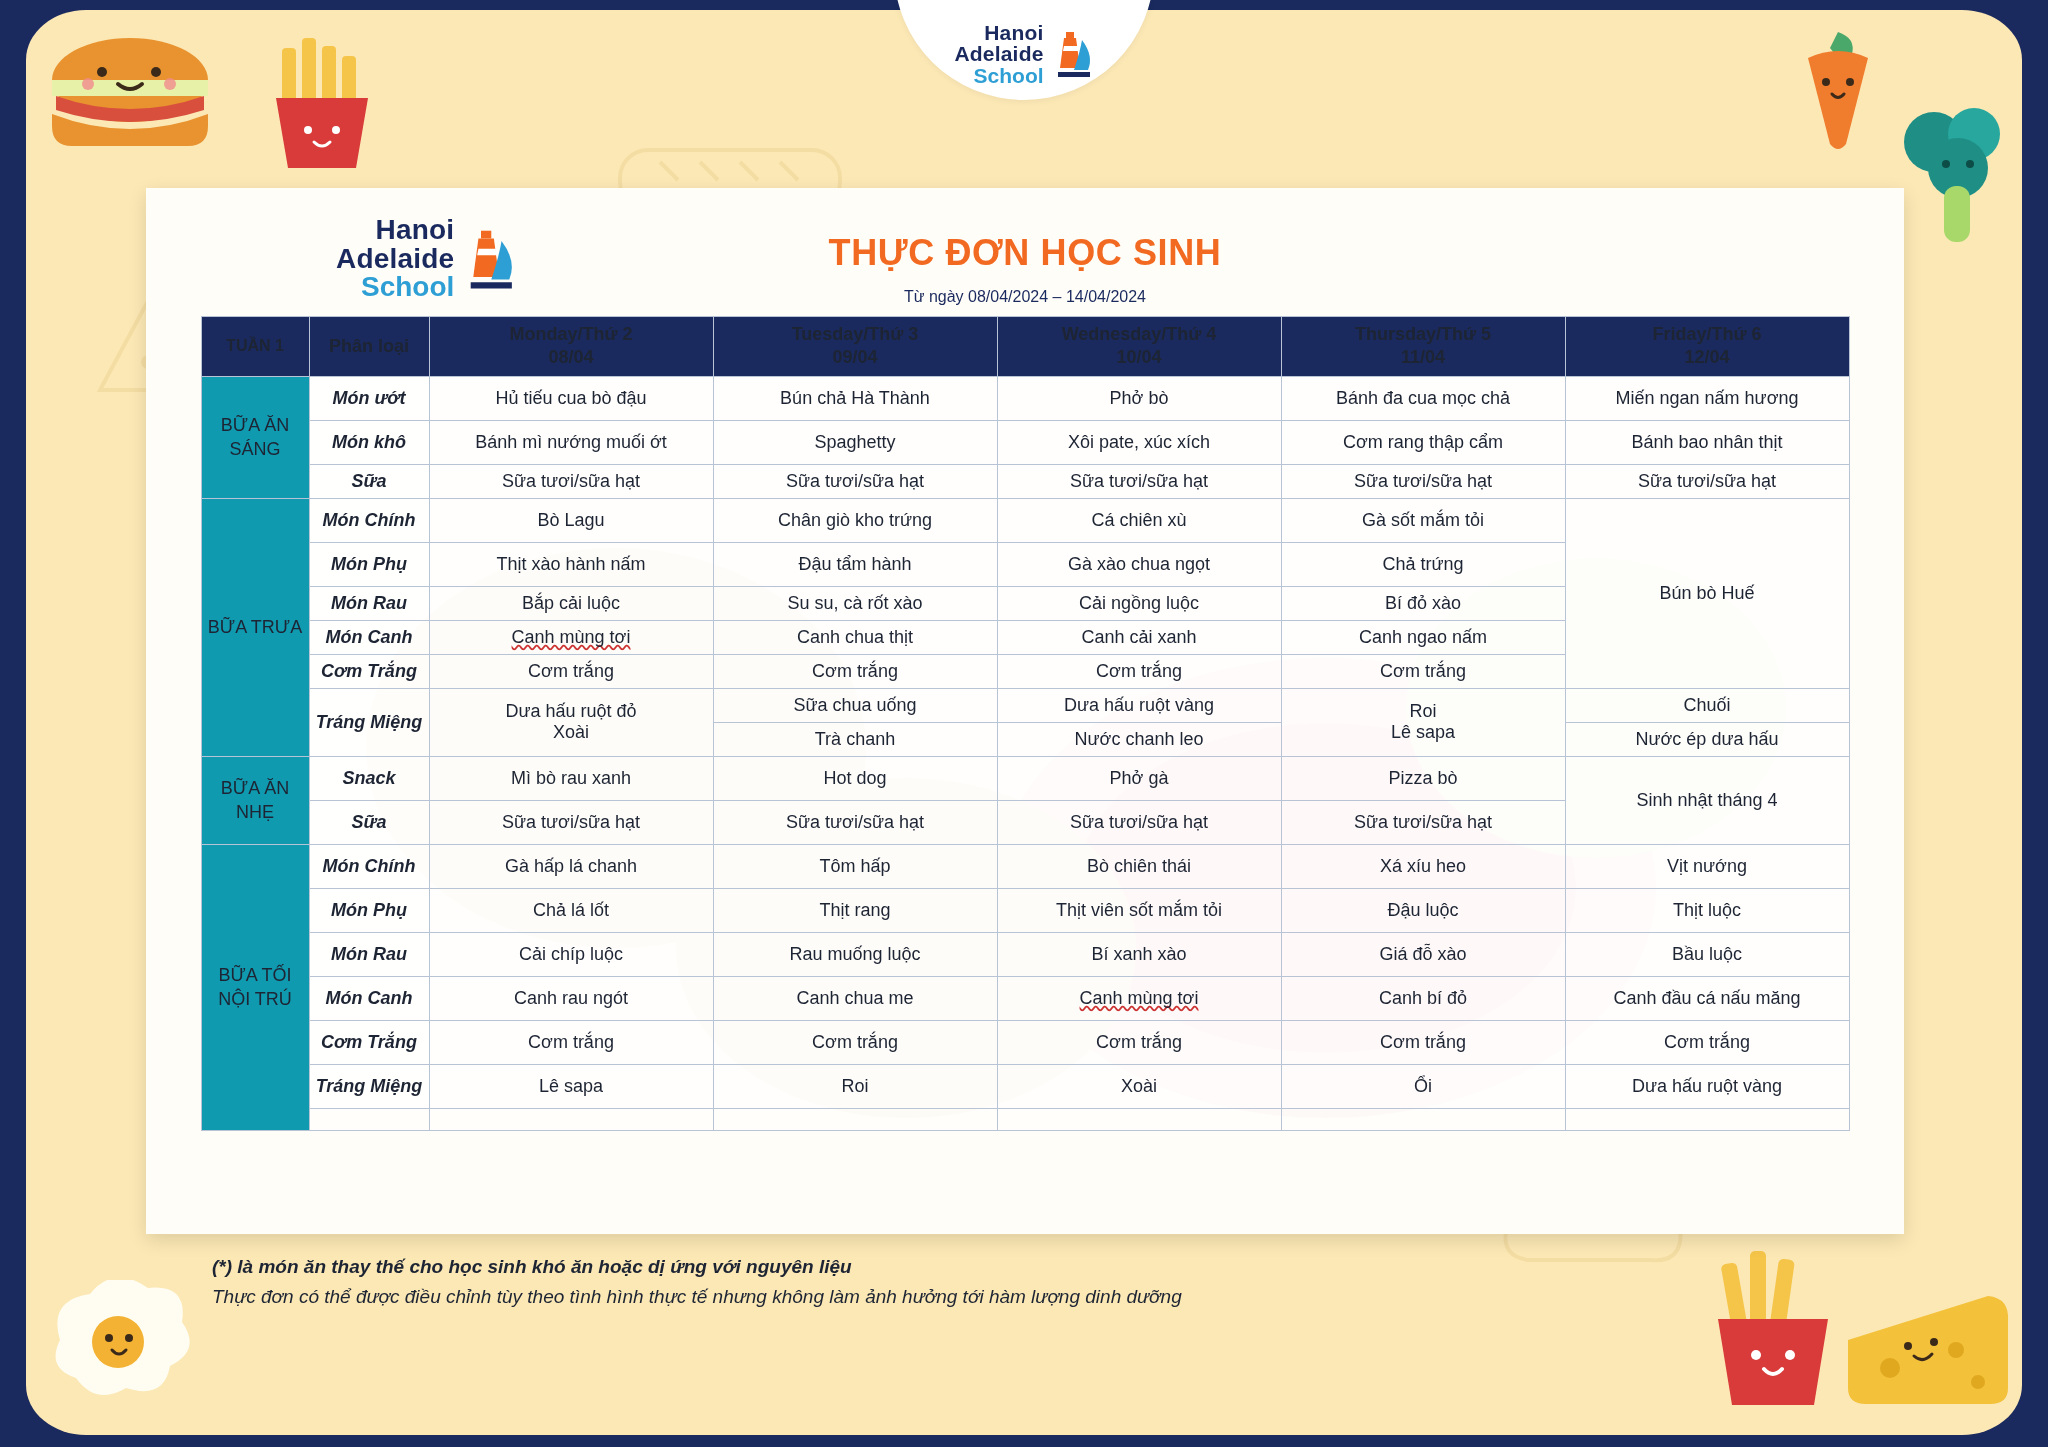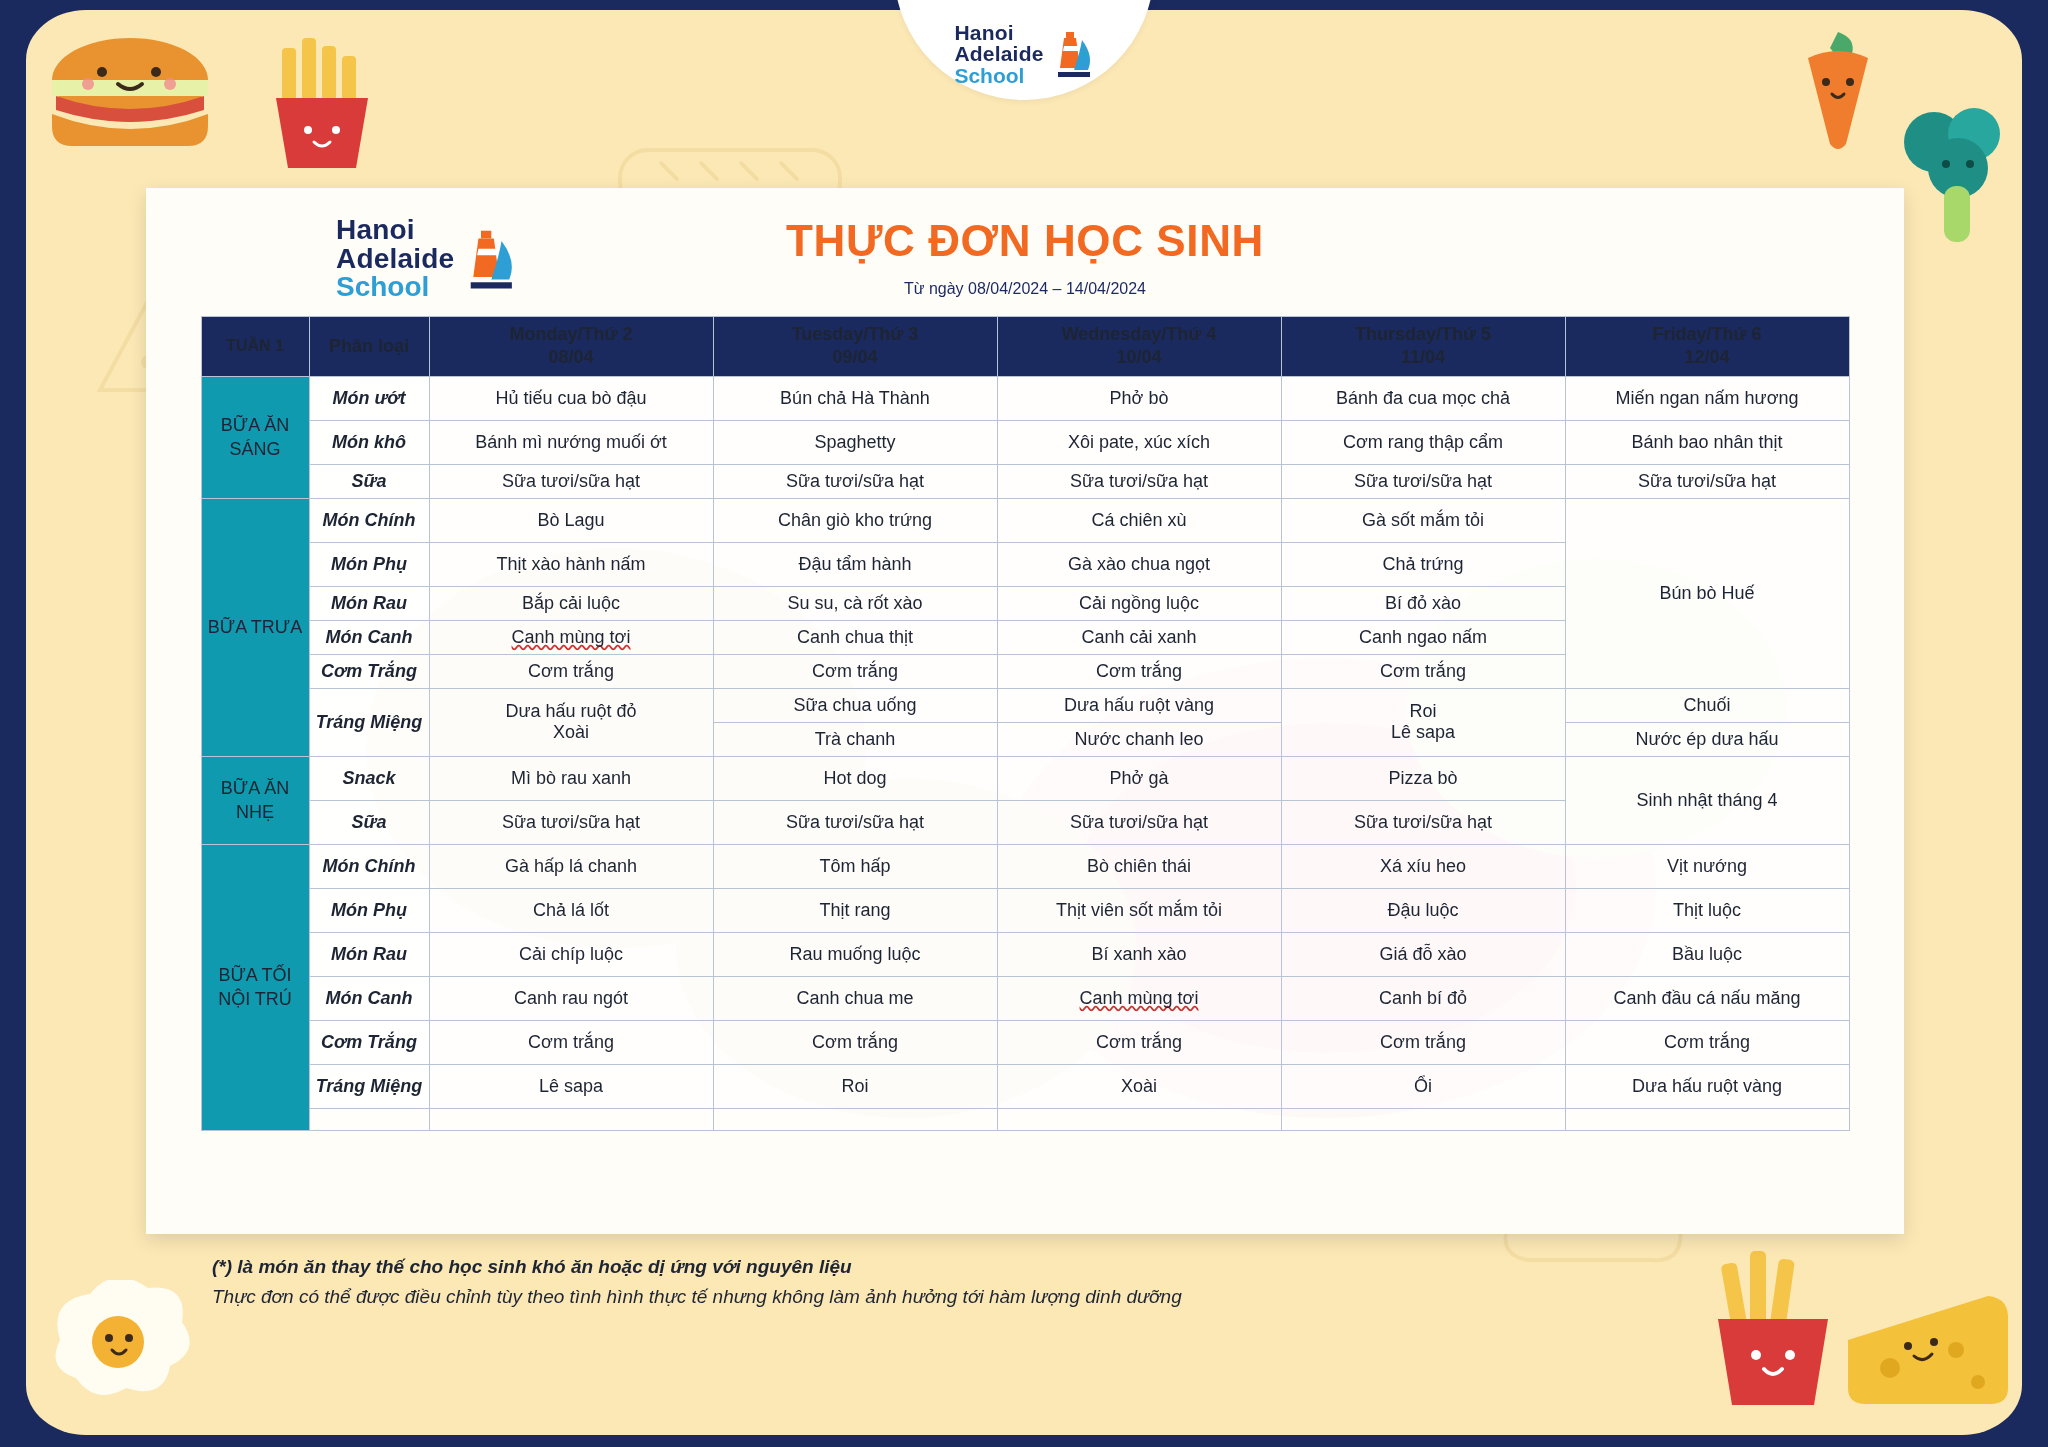--- a/index.html
+++ b/index.html
@@ -38,21 +38,21 @@
   }
 
   
   .ghost { position:absolute; opacity:.28; pointer-events:none; }
 
   
   .logo {
     display:flex; align-items:center; gap:8px;
   }
   .logo-text {
-    line-height:1.02;
+    text-align:right; line-height:1.02;
     font-family:"Liberation Sans", sans-serif;
   }
   .logo-text .l1, .logo-text .l2 {
     color:#1b2a5e; font-weight:bold; font-size:21px; letter-spacing:.2px;
   }
   .logo-text .l3 { color:#2e9fd4; font-weight:bold; font-size:21px; }
   .logo-mark { width:42px; height:56px; position:relative; }
 
   
   .card {
@@ -73,22 +73,22 @@
   .card-logo {
     position:absolute; left:190px; top:28px;
   }
   .card-logo .logo-text .l1,
   .card-logo .logo-text .l2 { font-size:28px; }
   .card-logo .logo-text .l3 { font-size:28px; }
   .card-logo .logo-mark { width:56px; height:72px; }
 
   .title {
     text-align:center; color:#f26a21;
-    font-size:44px; font-weight:bold; letter-spacing:.6px;
-    margin:0; padding-top:28px;
+    font-size:36px; font-weight:bold; letter-spacing:.6px;
+    margin:0; padding-top:44px;
   }
   .subtitle {
     text-align:center; color:#1b2a5e;
     font-size:16px; margin-top:14px; font-weight:normal;
   }
 
   
   table.menu {
     position:relative;
     border-collapse:collapse;

